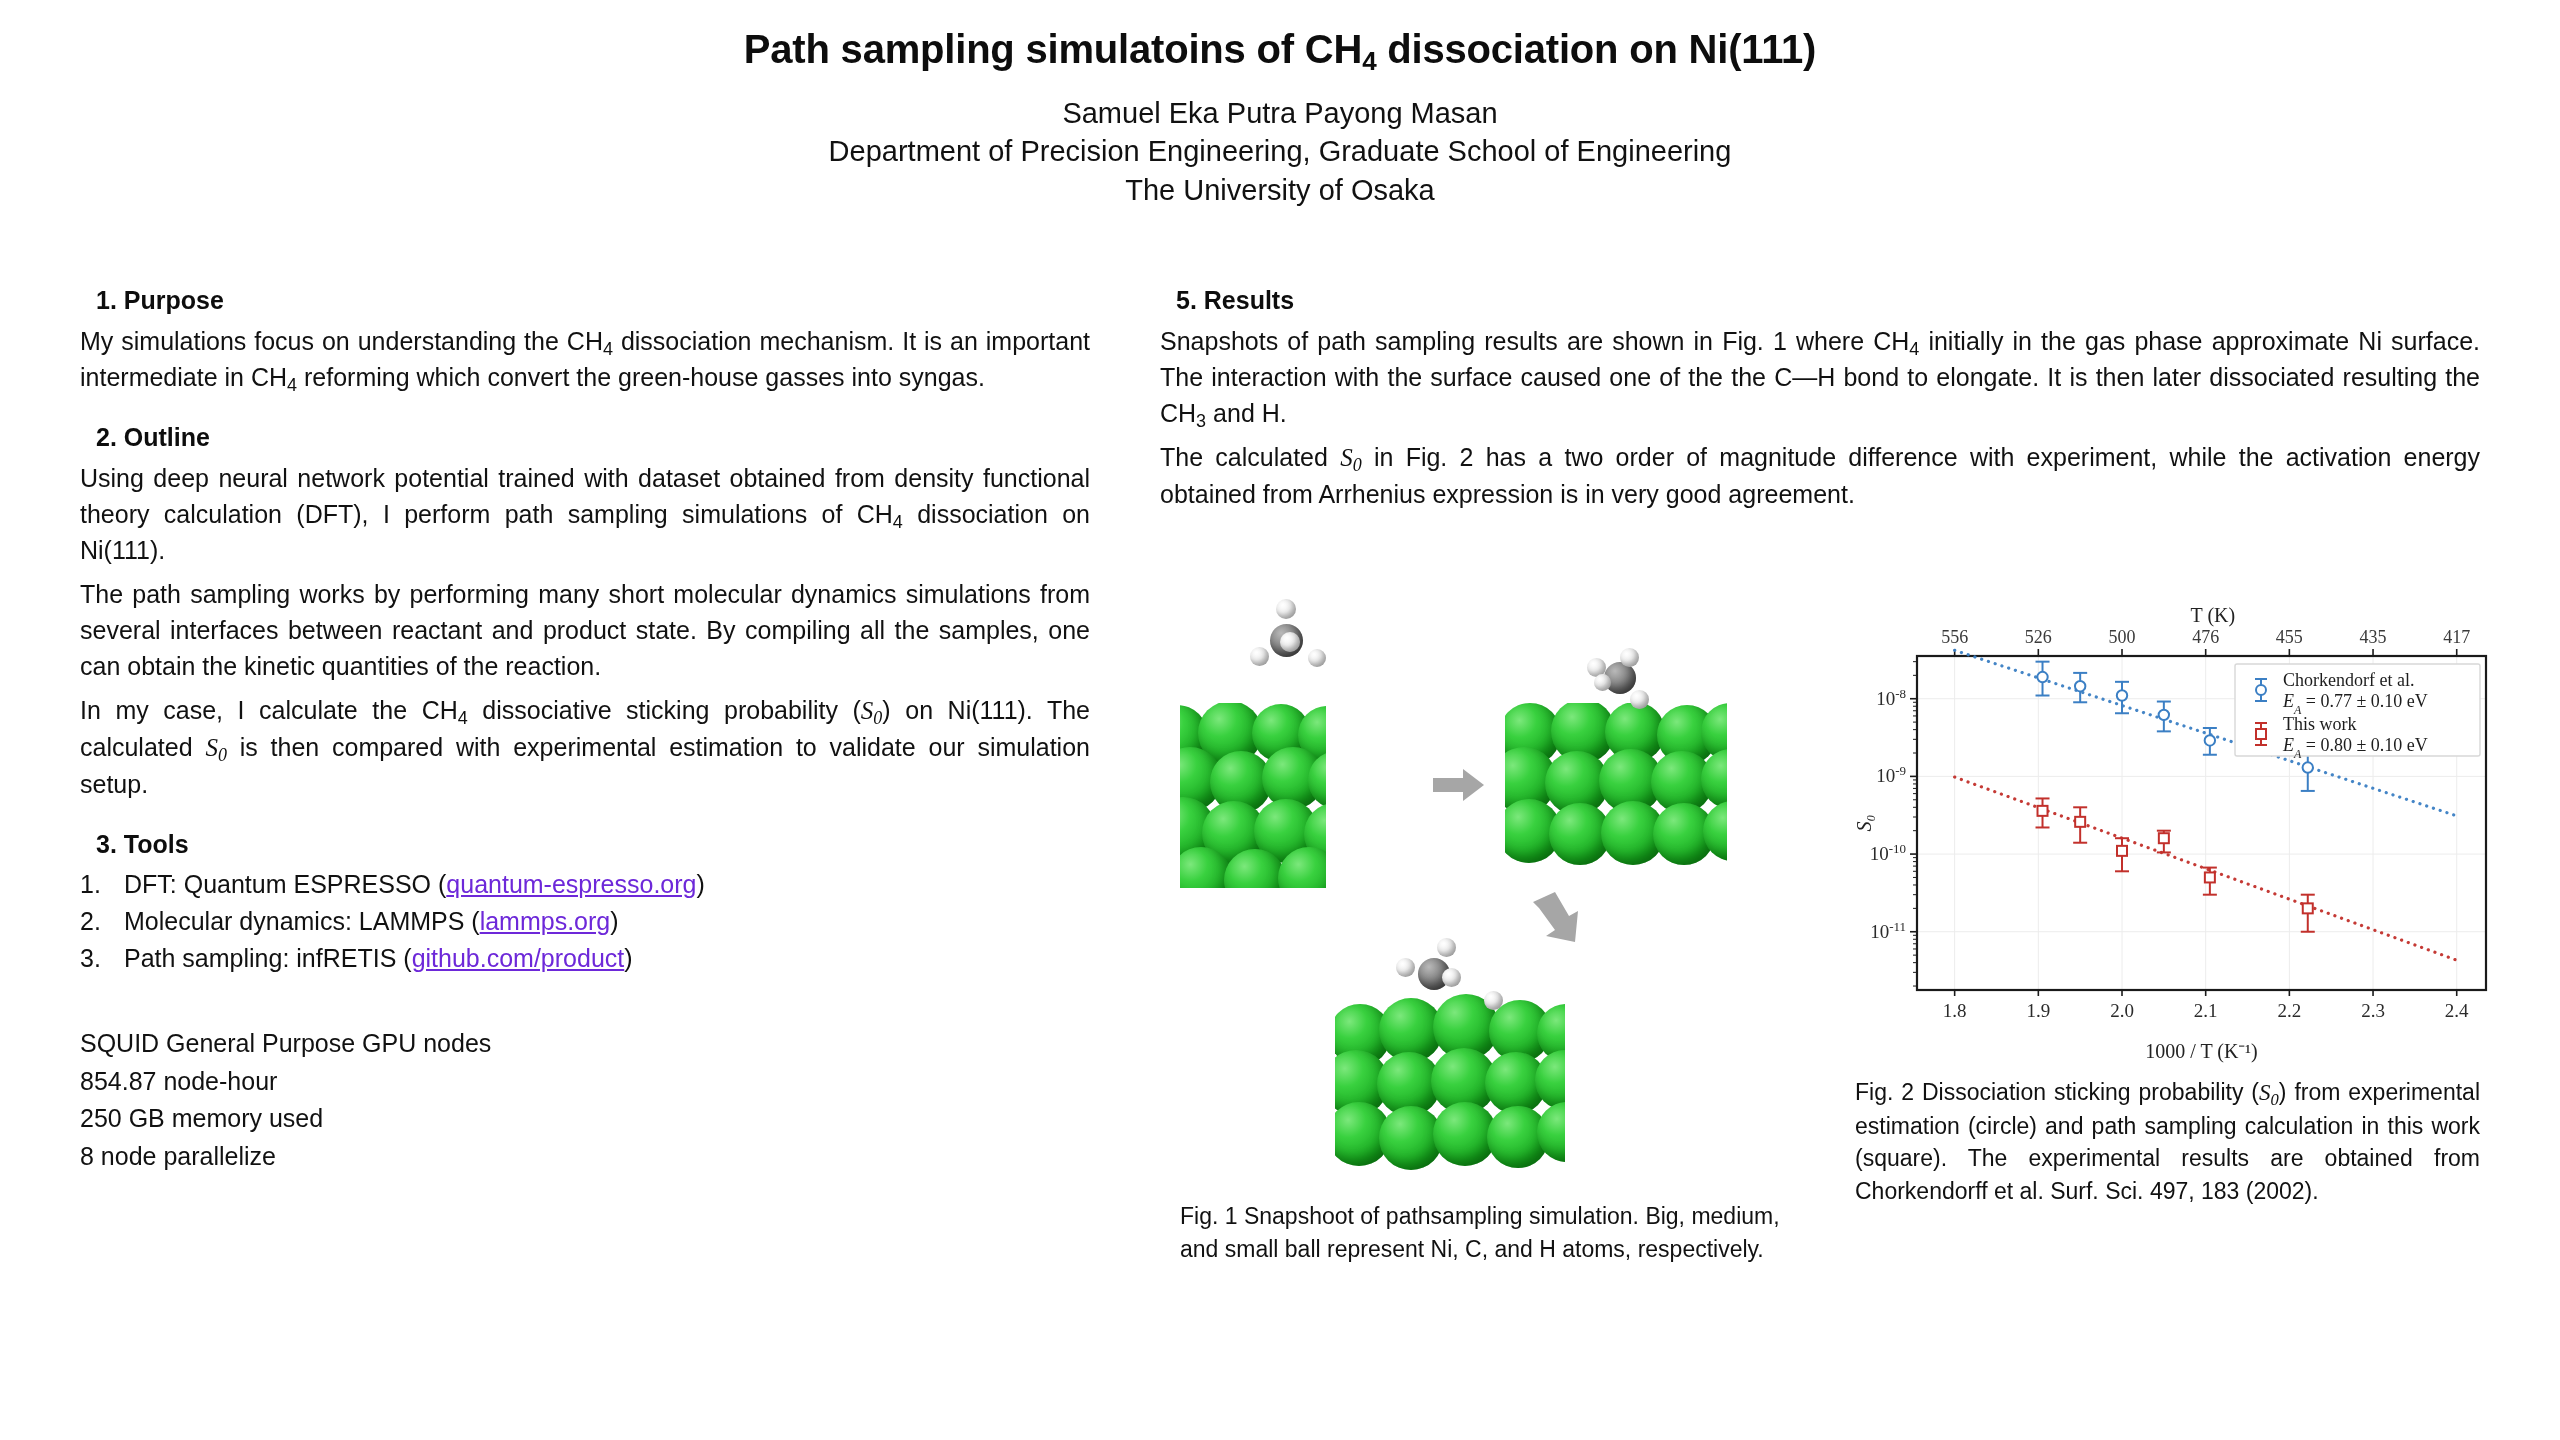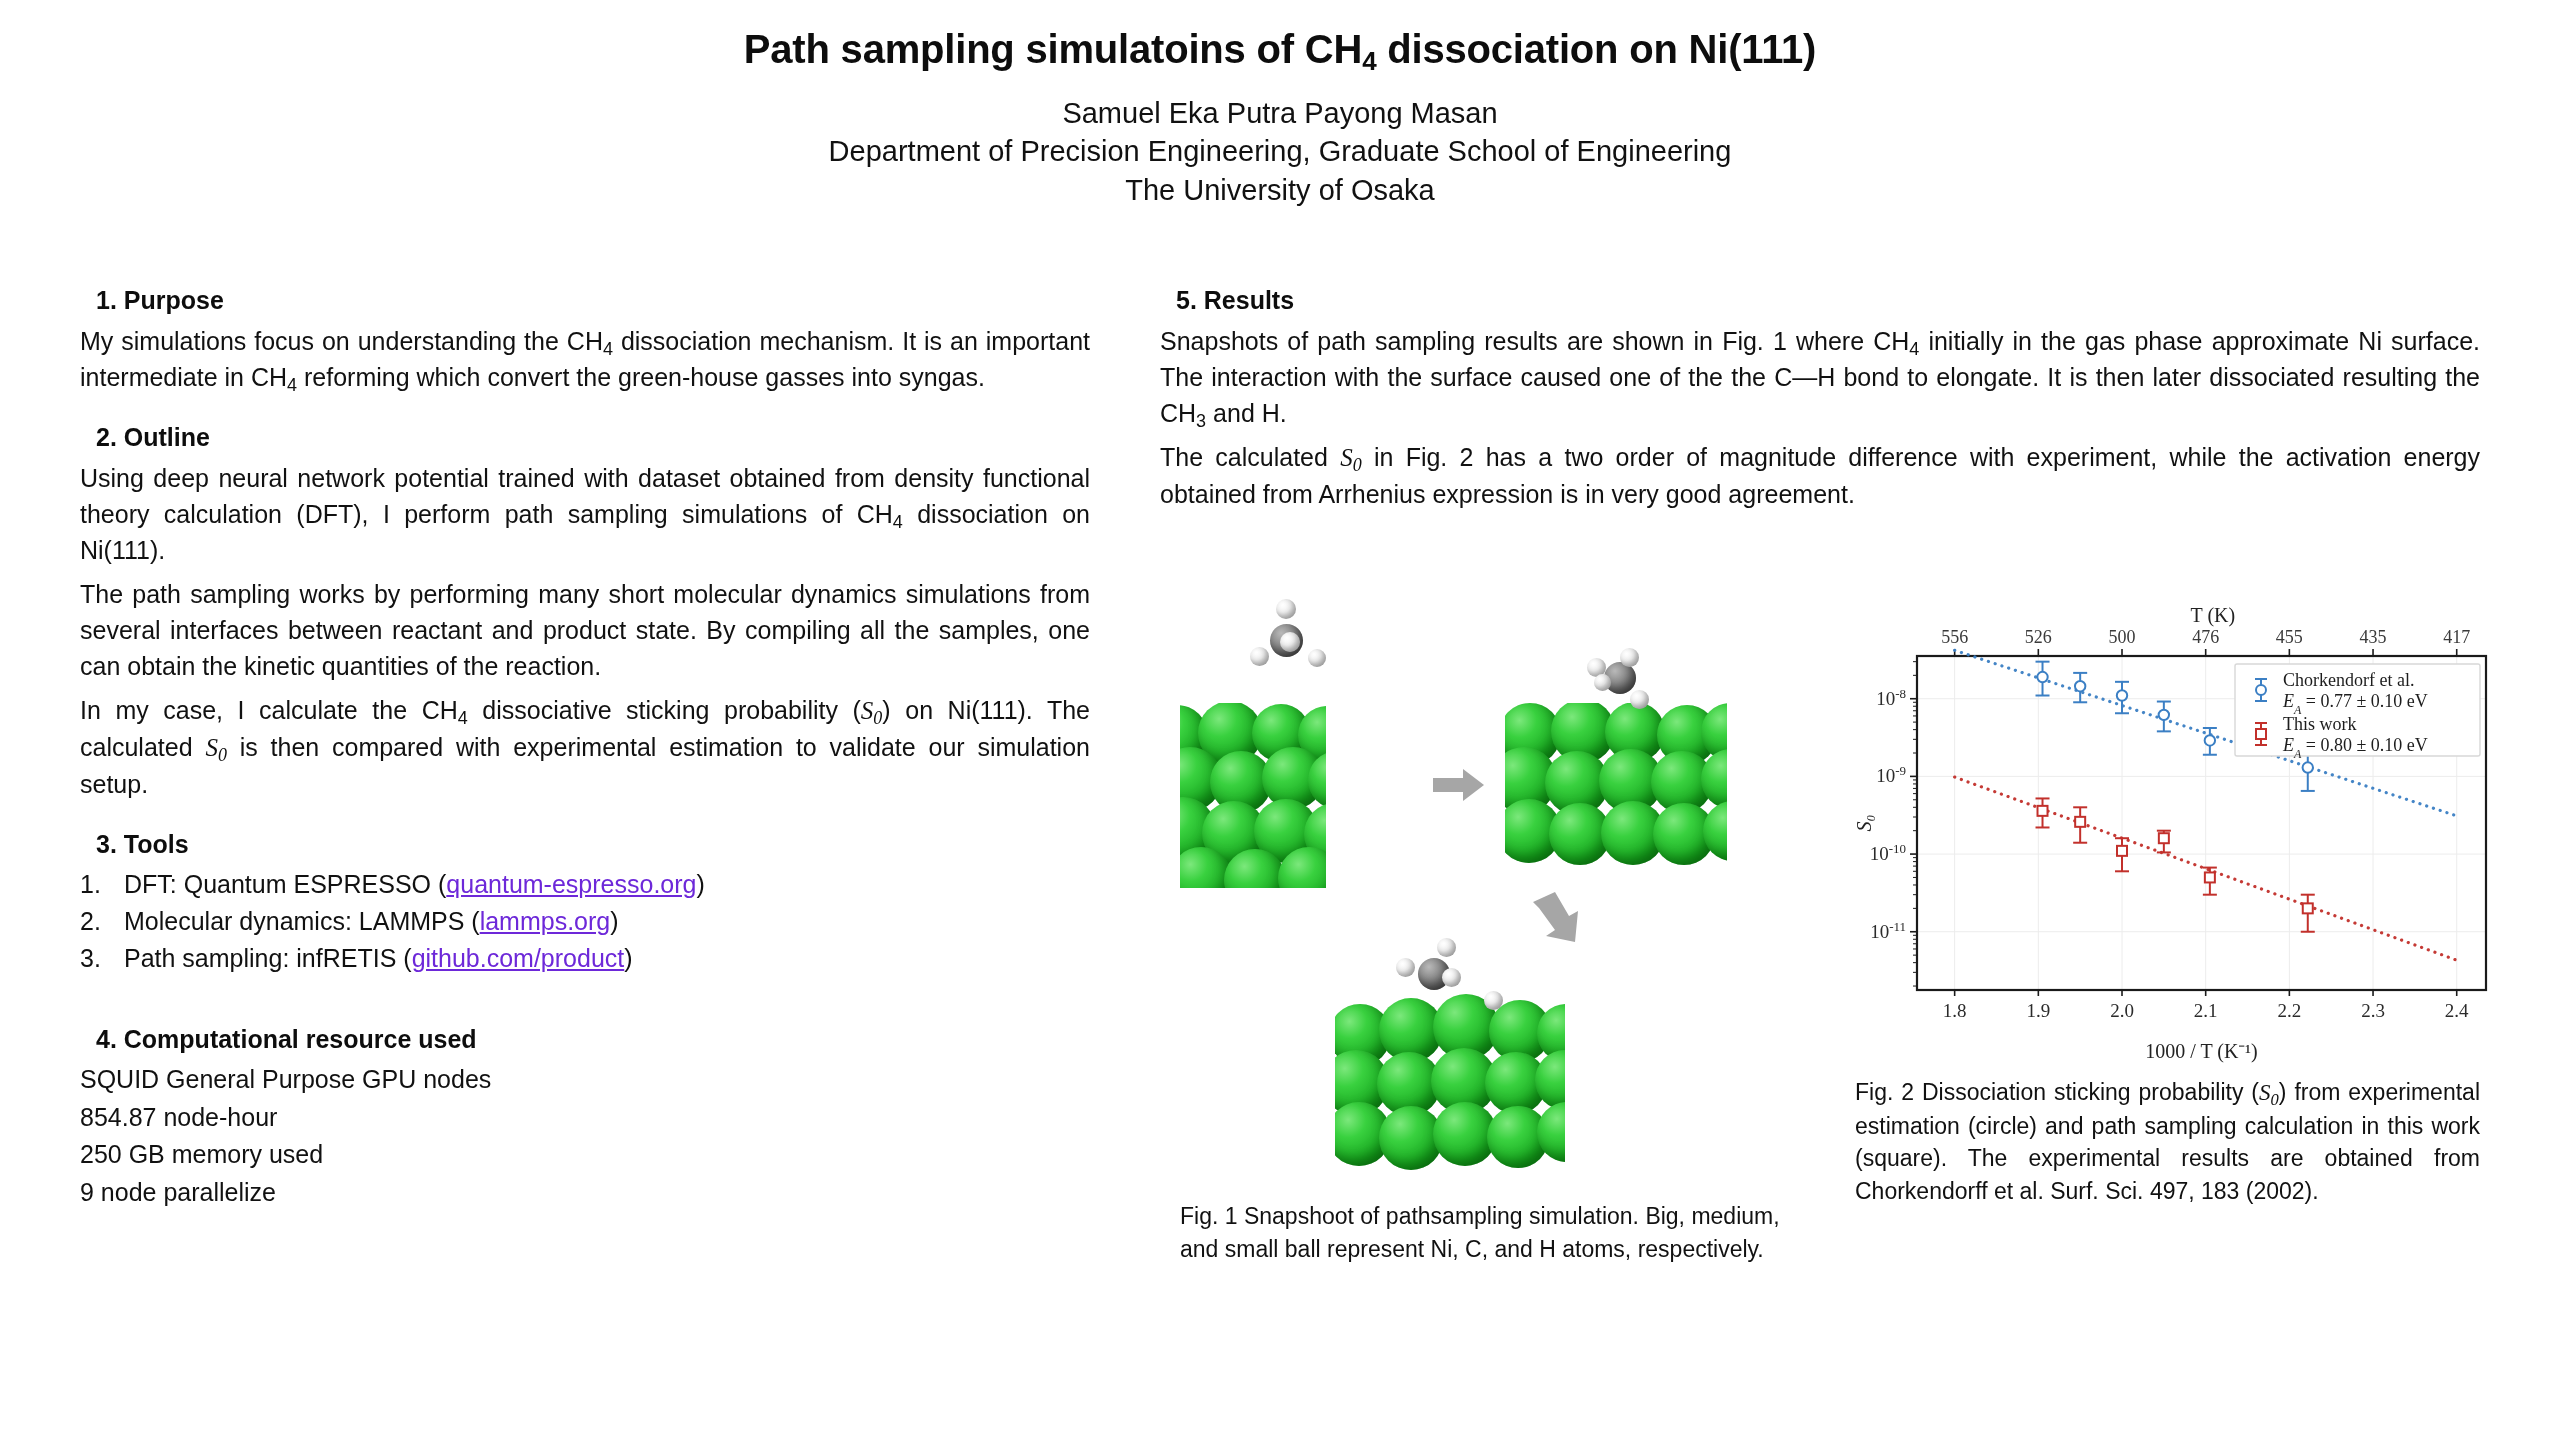--- a/index.html
+++ b/index.html
@@ -118,25 +118,24 @@
         <span><span>Molecular dynamics: LAMMPS (</span><a class="link" href="#">lammps.org</a><span>)</span></span>
       </li>
       <li>
         <span class="num">3.</span>
         <span><span>Path sampling: infRETIS (</span><a class="link" href="#">github.com/product</a><span>)</span></span>
       </li>
     </ol>
 
     <div class="sec-gap" style="height:48px"></div>
 
-    <h2 class="section">4. Computational resource used</h2>
     <div class="res-line">SQUID General Purpose GPU nodes</div>
     <div class="res-line">854.87 node-hour</div>
     <div class="res-line">250 GB memory used</div>
-    <div class="res-line">9 node parallelize</div>
+    <div class="res-line">8 node parallelize</div>
   </div>
 
   <div id="col-right">
     <h2 class="section">5. Results</h2>
     <p class="body just"><span>Snapshots of path sampling results are shown in Fig. 1 where CH</span><sub>4</sub><span> initially in the gas phase approximate Ni surface. The interaction with the surface caused one of the the C—H bond to elongate. It is then later dissociated resulting the CH</span><sub>3</sub><span> and H.</span></p>
     <p class="body just"><span>The calculated </span><span class="ital">S</span><sub class="ital">0</sub><span> in Fig. 2 has a two order of magnitude difference with experiment, while the activation energy obtained from Arrhenius expression is in very good agreement.</span></p>
   </div>
 </div>
 
 <div id="fig1-wrap">

